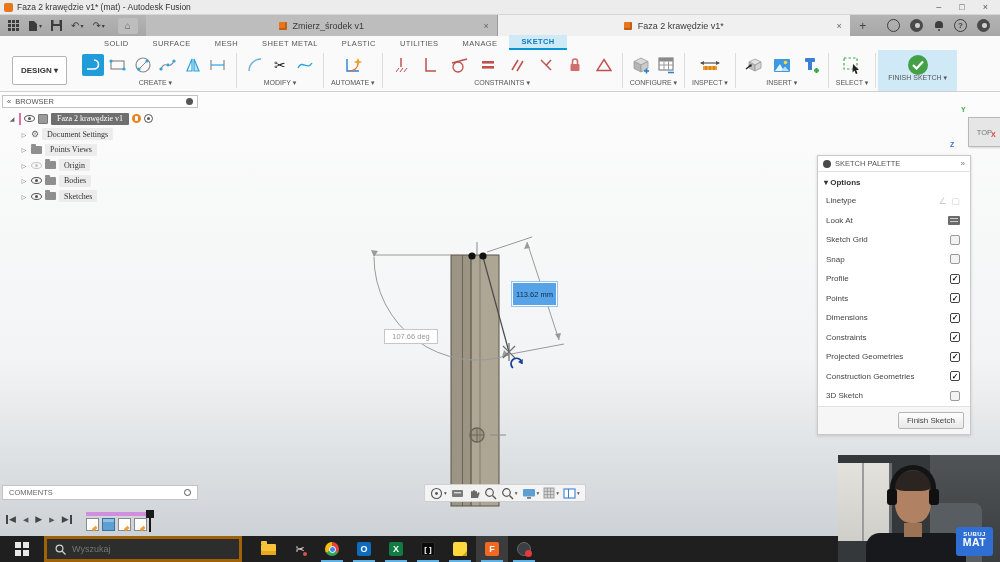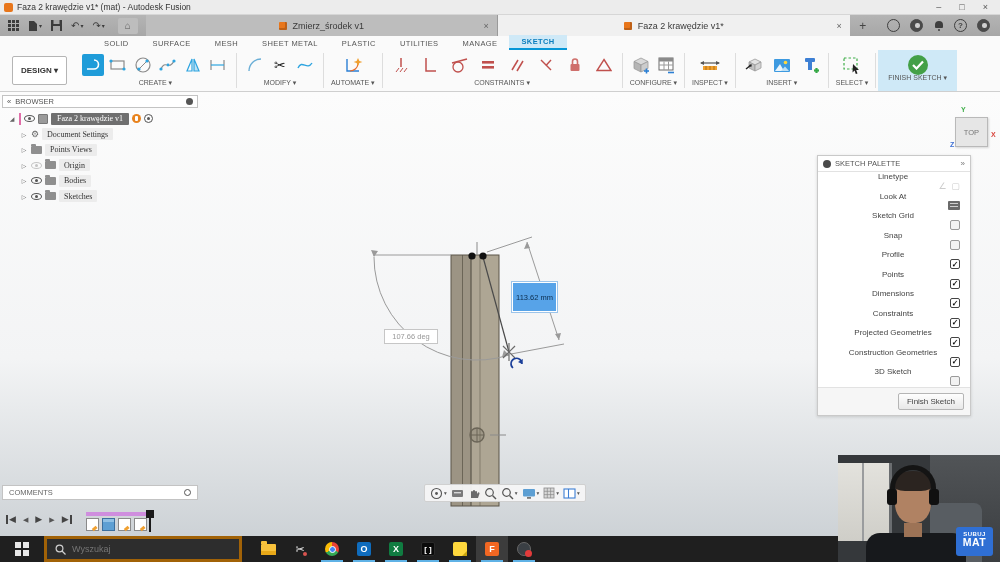--- a/index.html
+++ b/index.html
@@ -71,42 +71,42 @@
   .folder::before { content:""; position:absolute; top:-2px; left:0; width:5px; height:2px; background:#8f8f8f; border-radius:1px 1px 0 0; }
   .docicon { width:10px; height:10px; background:#9a9a9a; border-radius:1px; border:1px solid #777; flex:none; }
   .badge { width:9px; height:9px; border-radius:50%; background:#e8831e; flex:none; position:relative; }
   .badge::before { content:""; position:absolute; left:3px; top:2px; width:3px; height:5px; background:#fff; border-radius:1px; }
   .target { width:9px; height:9px; border-radius:50%; border:1.2px solid #555; position:relative; flex:none; }
   .target::before { content:""; position:absolute; left:2px; top:2px; width:3px; height:3px; border-radius:50%; background:#555; }
   .gear-glyph { font-size:9px; color:#666; line-height:1; }
 
   
   #viewcube { left:950px; top:12px; width:46px; height:46px; font-size:7px; }
-  #viewcube .face { position:absolute; left:5px; top:13px; width:33px; height:30px; background:#e6e6e6; border:1px solid #b9b9b9; display:flex; align-items:center; justify-content:center; color:#777; font-size:7.5px; box-shadow:1px 1px 2px rgba(0,0,0,.15); }
+  #viewcube .face { position:absolute; left:18px; top:13px; width:33px; height:30px; background:#e6e6e6; border:1px solid #b9b9b9; display:flex; align-items:center; justify-content:center; color:#777; font-size:7.5px; box-shadow:1px 1px 2px rgba(0,0,0,.15); }
   .ax { position:absolute; font-weight:bold; }
 
   
   #palette { left:817px; top:63px; width:154px; background:#fff; border:1px solid #c9c9c9; box-shadow:0 1px 3px rgba(0,0,0,.15); }
   #palette-header { height:16px; display:flex; align-items:center; gap:4px; padding:0 5px; border-bottom:1px solid #e2e2e2; font-size:7.5px; color:#555; }
   #palette-header .pdot { width:8px; height:8px; border-radius:50%; background:#4a4a4a; }
   #palette-header .collapse { margin-left:auto; color:#777; font-size:8px; }
   #palette-options { font-size:8px; font-weight:bold; color:#333; padding:6px 6px 4px; }
-  .prow { display:flex; align-items:center; height:19.5px; padding:0 10px 0 8px; font-size:8px; color:#444;flex-direction:column; }
+  .prow { display:flex; align-items:center; height:19.5px; padding:0 10px 0 8px; font-size:8px; color:#444; }
   .prow .ctl { margin-left:auto; display:flex; align-items:center; gap:5px; }
   .cb { width:10px; height:10px; border:1px solid #9a9a9a; border-radius:2px; background:#f2f2f2; display:flex; align-items:center; justify-content:center; font-size:8px; color:#111; }
   .cb.checked { background:#fff; border-color:#444; font-weight:bold; }
   .lt-ic { color:#ccc; font-size:9px; }
   .la-ic { width:12px; height:9px; background:#6a6a6a; border-radius:1px; position:relative; }
   .la-ic::before { content:""; position:absolute; left:2px; top:2px; right:2px; height:1.5px; background:#cfcfcf; box-shadow:0 3px 0 #cfcfcf; }
   #palette-footer { border-top:1px solid #e2e2e2; padding:5px 6px; display:flex; justify-content:flex-end; background:#f6f6f6; }
   #finish-sketch-btn { font-size:8px; color:#444; background:linear-gradient(#fefefe,#e8e8e8); border:1px solid #b5b5b5; border-radius:2px; padding:3px 8px; }
 
   
   .dim-angle { left:384px; top:237px; width:54px; height:15px; background:#fff; border:1px solid #c6c6c6; color:#999; font-size:7.5px; display:flex; align-items:center; justify-content:center; }
-  .dim-value { left:511px; top:189px; width:47px; height:32px; background:#57a3e8; border:1px solid #9cc4ea; box-shadow:0 0 0 1px #fff inset; color:#0c2d4d; font-size:7.5px; display:flex; align-items:center; justify-content:center; }
+  .dim-value { left:511px; top:189px; width:47px; height:26px; background:#57a3e8; border:1px solid #9cc4ea; box-shadow:0 0 0 1px #fff inset; color:#0c2d4d; font-size:7.5px; display:flex; align-items:center; justify-content:center; }
 
   
   #comments { left:2px; top:393px; width:196px; height:15px; background:#fff; border:1px solid #c3c3c3; display:flex; align-items:center; font-size:7.5px; color:#666; padding:0 6px; }
   #comments .dot { margin-left:auto; width:7px; height:7px; border-radius:50%; border:1.5px solid #555; }
   #navbar { left:424px; top:392px; height:18px; background:rgba(245,245,245,.95); border:1px solid #d0d0d0; border-radius:2px; display:flex; align-items:center; gap:4px; padding:0 5px; z-index:5; }
   .nav-ic { display:flex; align-items:center; gap:1px; color:#555; }
   .nav-ic svg { display:block; }
   .ncaret { font-size:5.5px; color:#555; }
 
   
@@ -590,20 +590,21 @@
     <span class="ax" style="color:#d9453d; left:41px; top:27px;">X</span>
     <span class="ax" style="color:#3d6fd4; left:0px; top:37px;">Z</span>
   </div>
 
   <div id="palette" class="abs">
     <div id="palette-header">
       <span class="pdot"></span>
       <span>SKETCH PALETTE</span>
       <span class="collapse">»</span>
     </div>
+    <div id="palette-options">▾ <span>Options</span></div>
     <div>
         <div class="prow">
           <span>Linetype</span>
           <span class="ctl">
             <span class="lt-ic">∠</span>
             <span class="lt-ic">▢</span>
           </span>
         </div>
         <div class="prow">
           <span>Look At</span>

